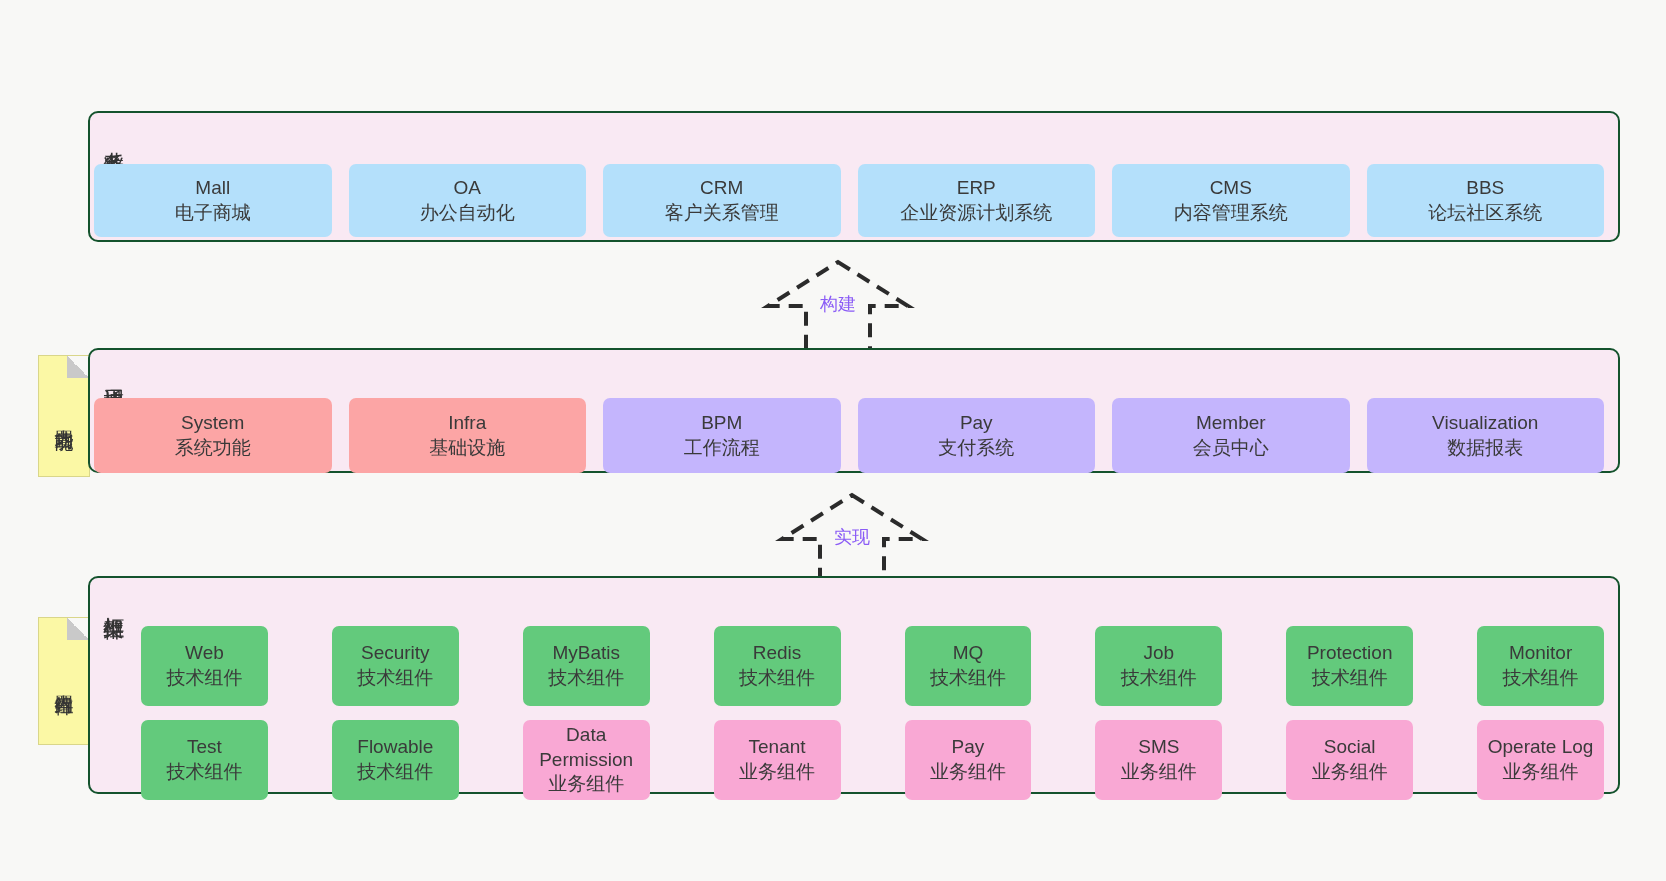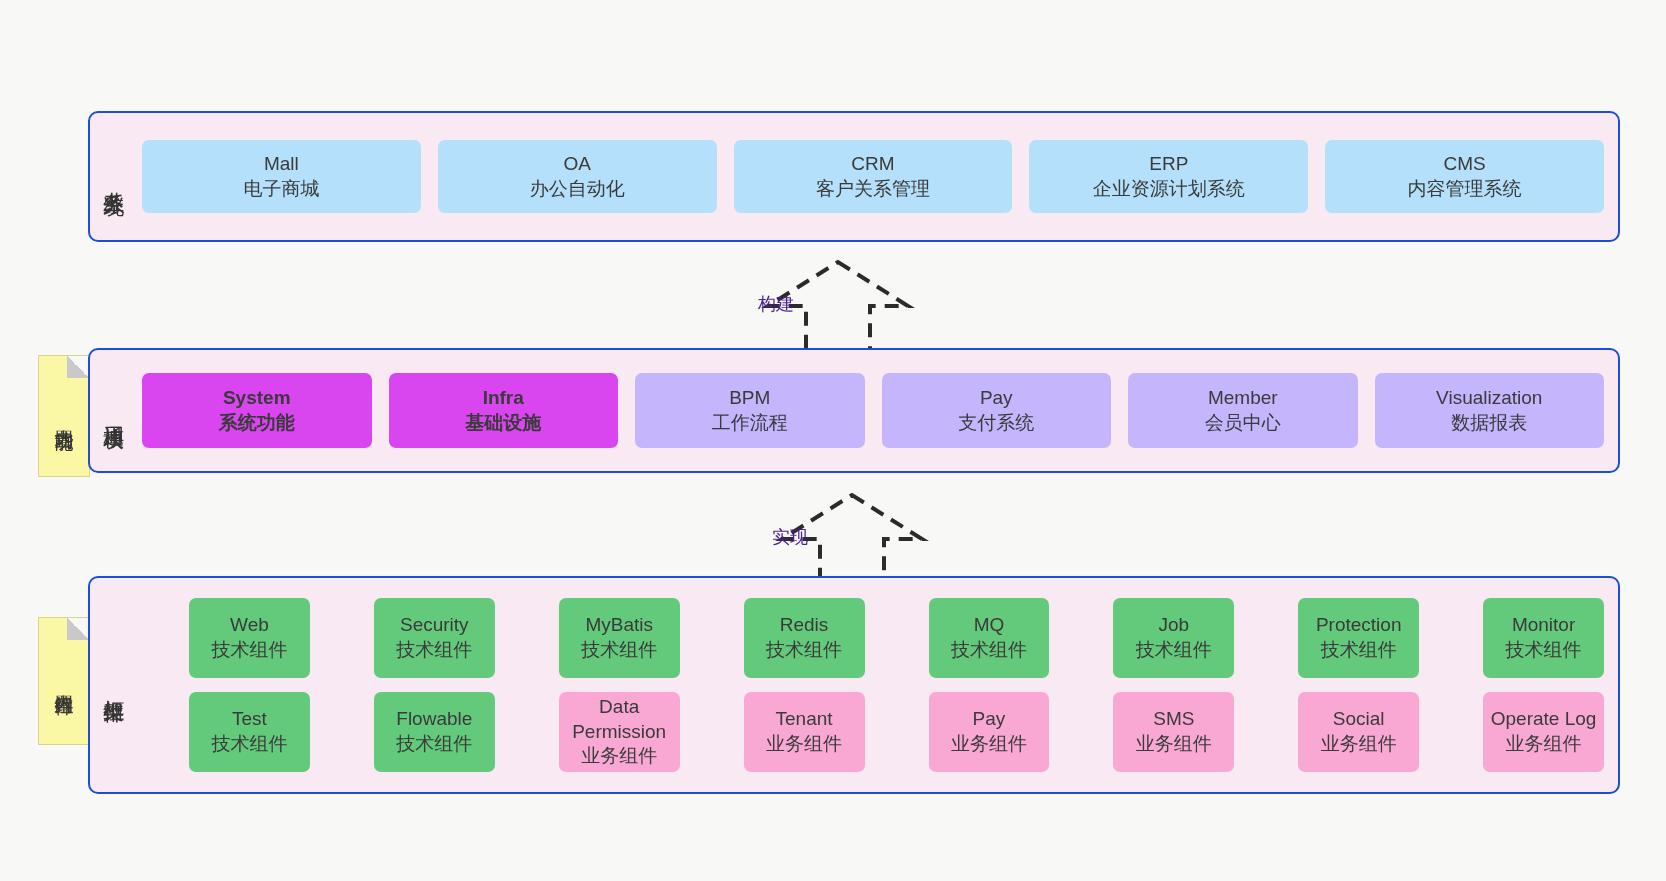--- a/index.html
+++ b/index.html
@@ -18,25 +18,26 @@
 
   .canvas {
     position: absolute;
     inset: 0;
   }
 
   
   .layer {
     position: absolute;
     background: #f9e9f3;
-    border: 2px solid #1d4ed8;
+    border: 2px solid #14532d;
     border-radius: 10px;
     box-sizing: border-box;
     display: flex;
     align-items: stretch;
+    flex-direction: column;
   }
 
   
   .layer-title {
     width: 48px;
     flex: 0 0 48px;
     display: flex;
     align-items: center;
     justify-content: center;
     font-size: 21px;
@@ -76,21 +77,21 @@
     line-height: 1.3;
     color: #3a3a3a;
     box-sizing: border-box;
     padding: 4px 6px;
     white-space: pre-line;
   }
   .node .n-name { display: block; }
   .node .n-sub  { display: block; }
 
   .c-blue       { background: #b4e0fb; }
-  .c-red        { background: #d946ef; font-weight: bold; }
+  .c-red        { background: #fca5a5; }
   .c-pink       { background: #c4b5fd; }
   .c-green      { background: #63ca7c; }
   .c-lightgreen { background: #f9a8d4; }
 
   
   #layer-business { left: 88px;  top: 111px; width: 1532px; height: 131px; }
   #layer-business .node { height: 73px; }
 
   #layer-common   { left: 88px;  top: 348px; width: 1532px; height: 125px; }
   #layer-common .node { height: 75px; }
@@ -133,22 +134,23 @@
     position: absolute;
     width: 160px;
     height: 100px;
   }
   .arrow svg { display: block; }
   .arrow-label {
     position: absolute;
     left: 0;
     right: 0;
     top: 36px;
+    text-align: center;
     font-size: 18px;
-    color: #4c1d95;
+    color: #8b5cf6;
     background: transparent;
     user-select: none;
   }
   #arrow-build  { left: 758px; top: 256px; }
   #arrow-impl   { left: 772px; top: 489px; }
 </style>
 </head>
 <body>
 
 <div class="canvas">
@@ -169,20 +171,24 @@
           <span class="n-name">CRM</span>
           <span class="n-sub">客户关系管理</span>
         </div>
         <div class="node c-blue">
           <span class="n-name">ERP</span>
           <span class="n-sub">企业资源计划系统</span>
         </div>
         <div class="node c-blue">
           <span class="n-name">CMS</span>
           <span class="n-sub">内容管理系统</span>
+        </div>
+        <div class="node c-blue">
+          <span class="n-name">BBS</span>
+          <span class="n-sub">论坛社区系统</span>
         </div>
       </div>
     </div>
   </div>
 
   <div class="arrow" id="arrow-build">
     <svg width="160" height="100" viewBox="0 0 160 100">
       <path d="M 80 6 L 150 50 L 112 50 L 112 94 L 48 94 L 48 50 L 10 50 Z" fill="none" stroke="#2b2b2b" stroke-width="4" stroke-dasharray="14 9" stroke-linejoin="miter"></path>
     </svg>
     <div class="arrow-label">构建</div>

